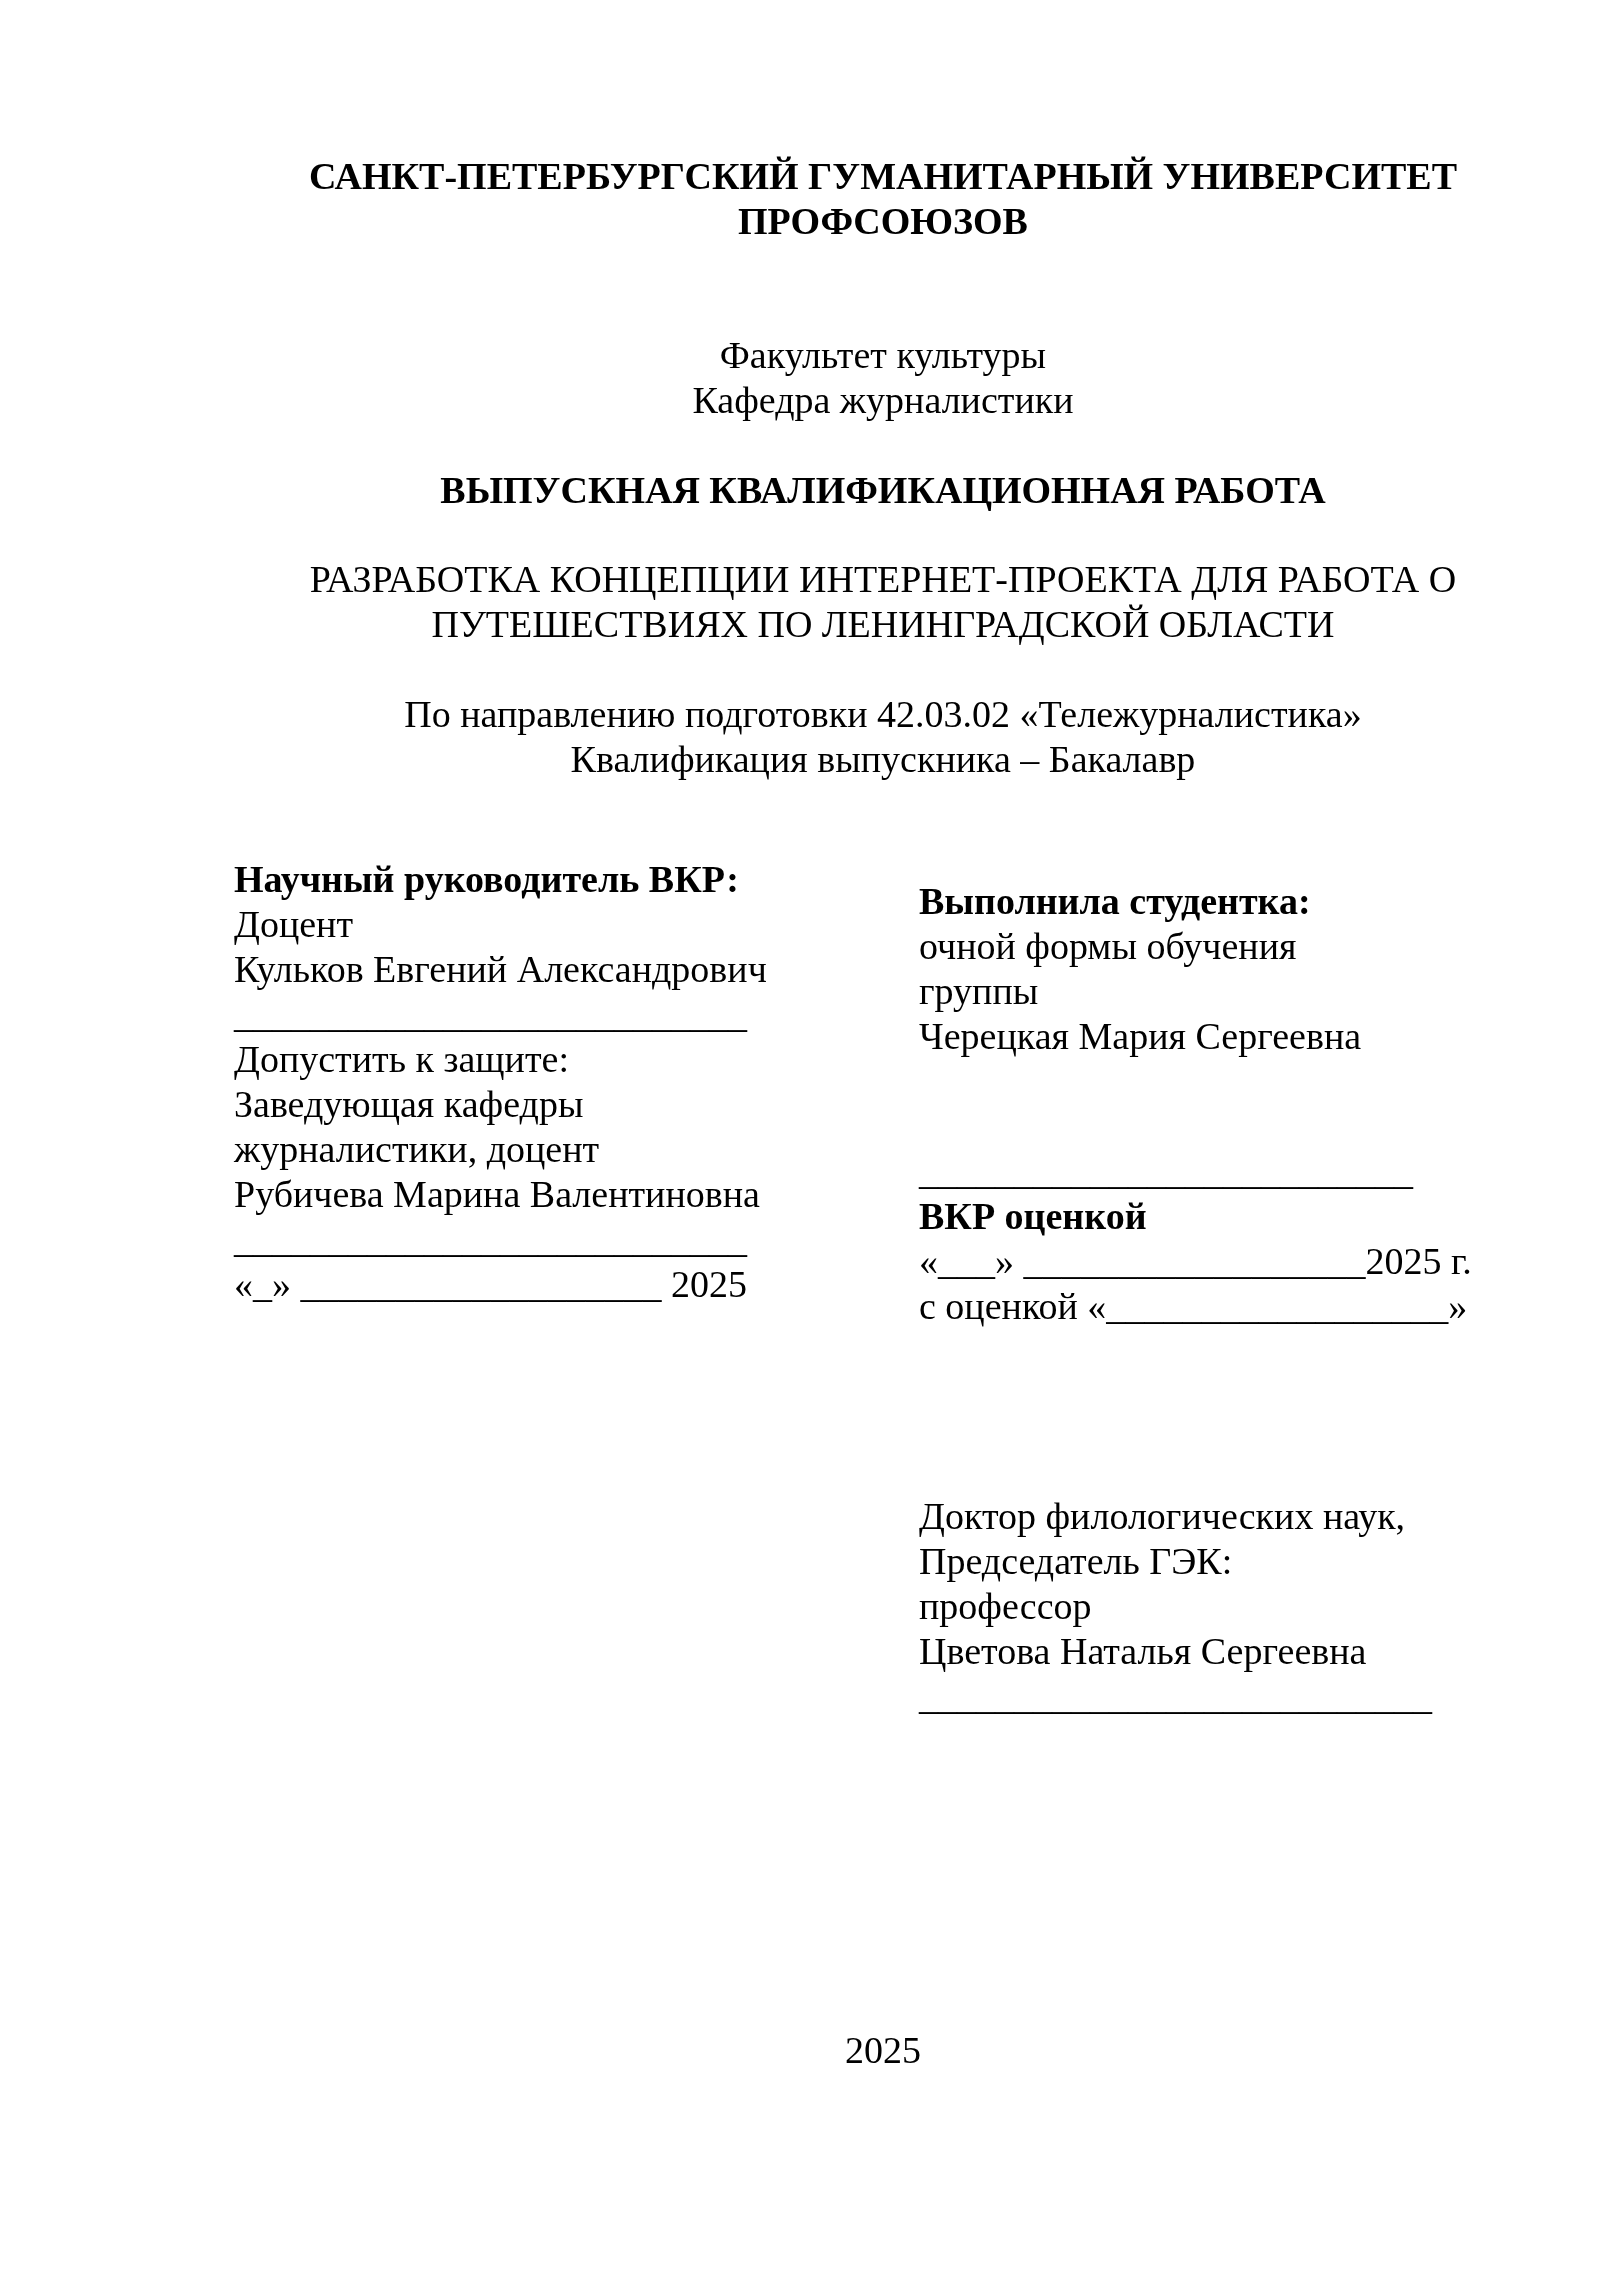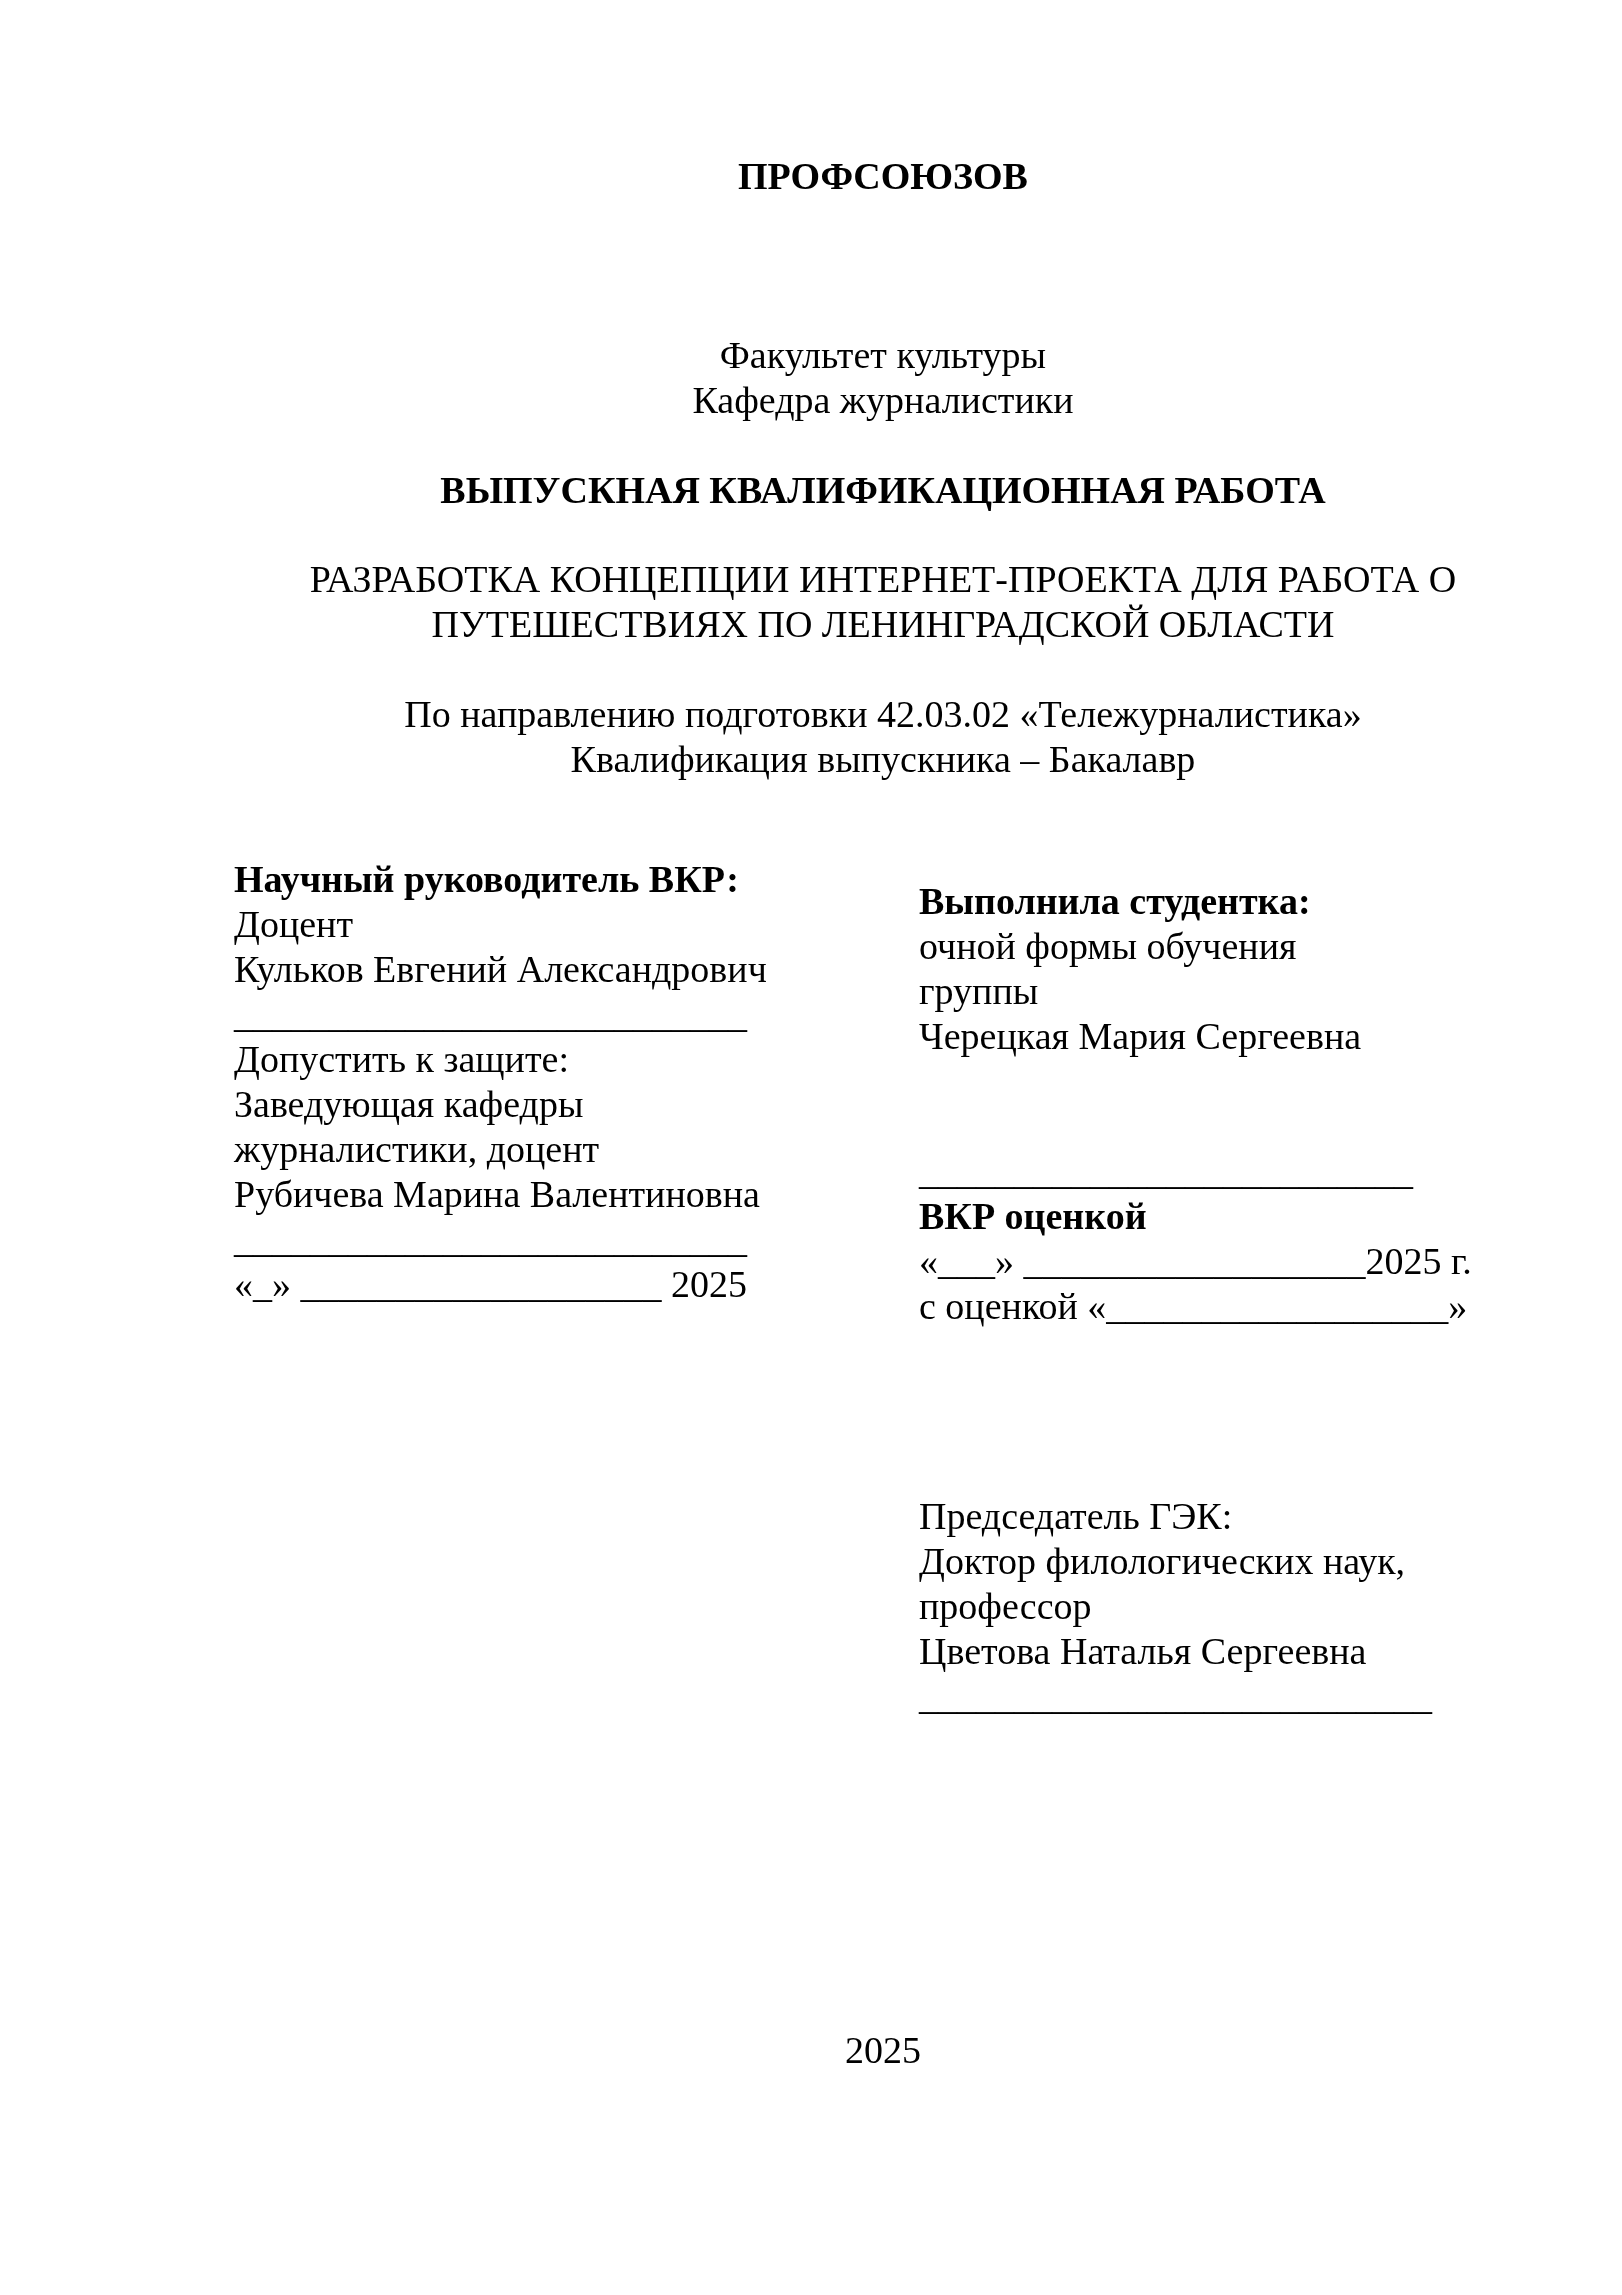--- a/index.html
+++ b/index.html
@@ -19,20 +19,21 @@
   .line { min-height:45px; white-space:pre-wrap; }
   
   .textarea { left:234px; width:1298px; }
   .col-left  { left:234px;  width:628px; }
   .col-right { left:919px; width:628px; }
 </style>
 </head>
 <body>
 
 <div class="abs textarea c b" style="top:154px;">
+  <div class="line">САНКТ-ПЕТЕРБУРГСКИЙ ГУМАНИТАРНЫЙ УНИВЕРСИТЕТ</div>
   <div class="line">ПРОФСОЮЗОВ</div>
 </div>
 
 <div class="abs textarea c" style="top:333px;">
   <div class="line">Факультет культуры</div>
   <div class="line">Кафедра журналистики</div>
 </div>
 
 <div class="abs textarea c b" style="top:468px;">
   <div class="line">ВЫПУСКНАЯ КВАЛИФИКАЦИОННАЯ РАБОТА</div>
@@ -68,22 +69,22 @@
   <div class="line">Черецкая Мария Сергеевна</div>
   <div class="line">&nbsp;</div>
   <div class="line">&nbsp;</div>
   <div class="line">__________________________</div>
   <div class="line b">ВКР оценкой</div>
   <div class="line">«___» __________________2025 г.</div>
   <div class="line">с оценкой «__________________»</div>
 </div>
 
 <div class="abs col-right" style="top:1494px;">
+  <div class="line">Доктор филологических наук,</div>
   <div class="line">Председатель ГЭК:</div>
-  <div class="line">Доктор филологических наук,</div>
   <div class="line">профессор</div>
   <div class="line">Цветова Наталья Сергеевна</div>
   <div class="line">___________________________</div>
 </div>
 
 <div class="abs textarea c" style="top:2028px;">
   <div class="line">2025</div>
 </div>
 
 

